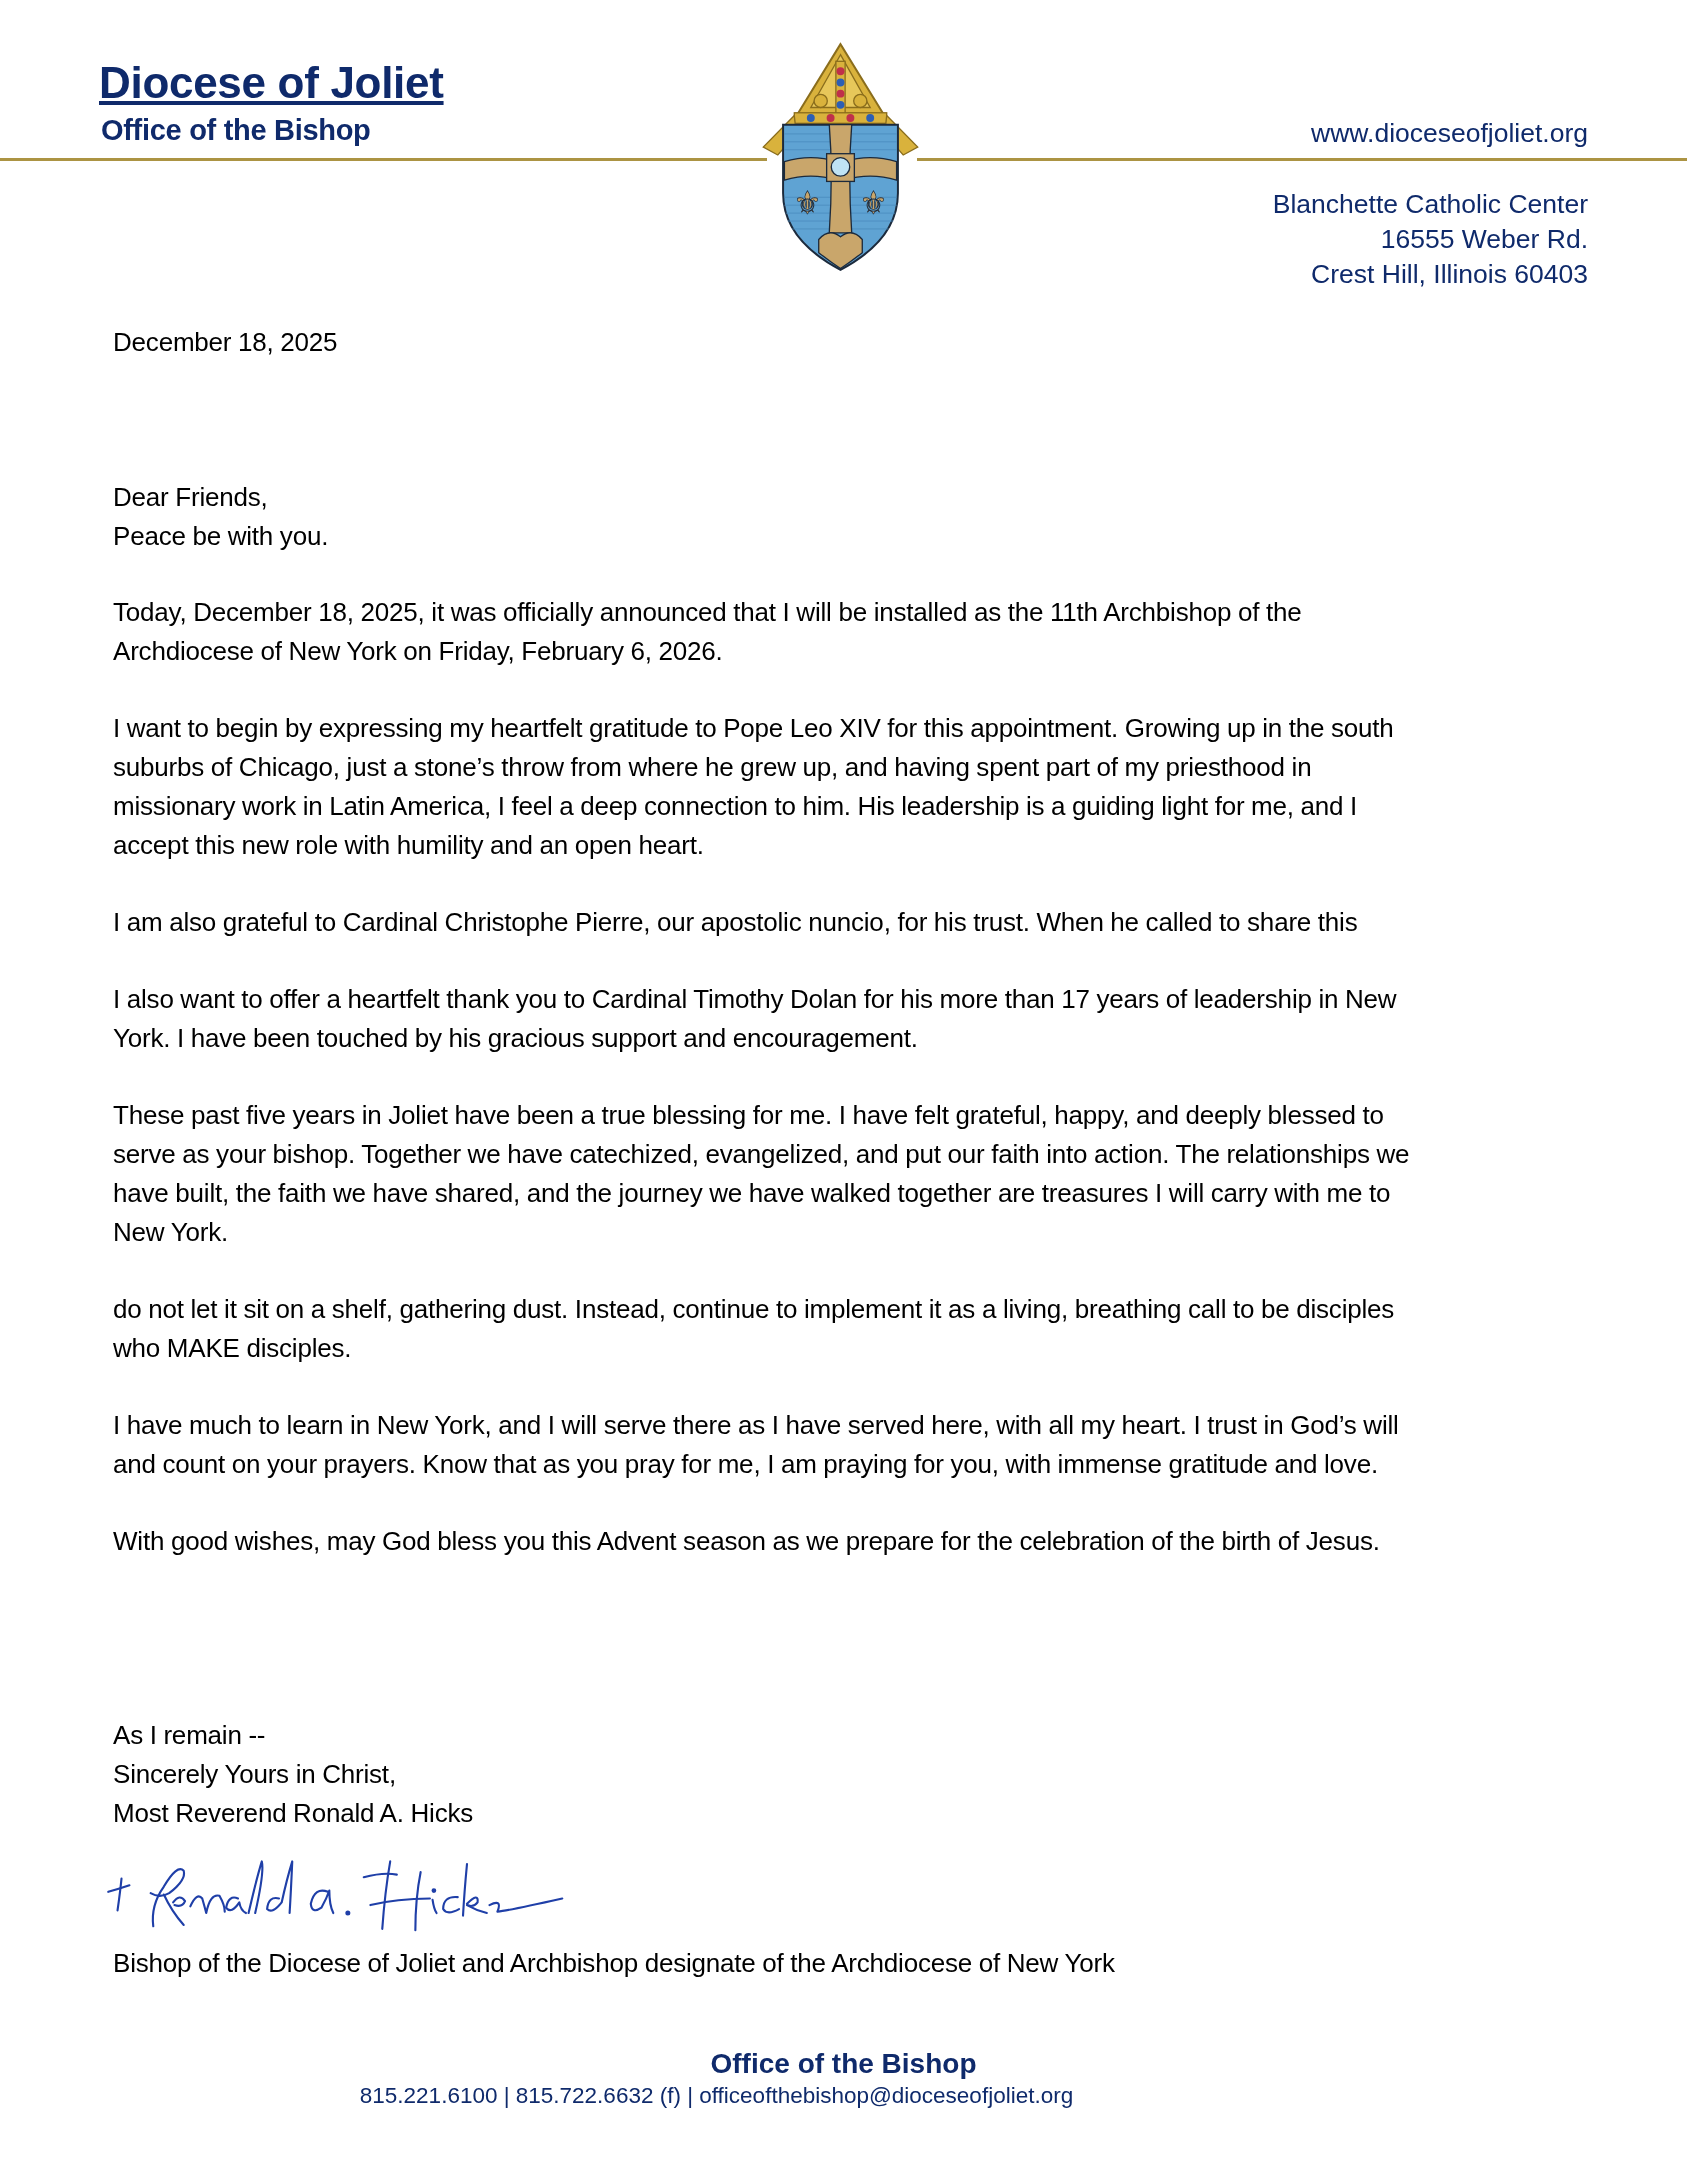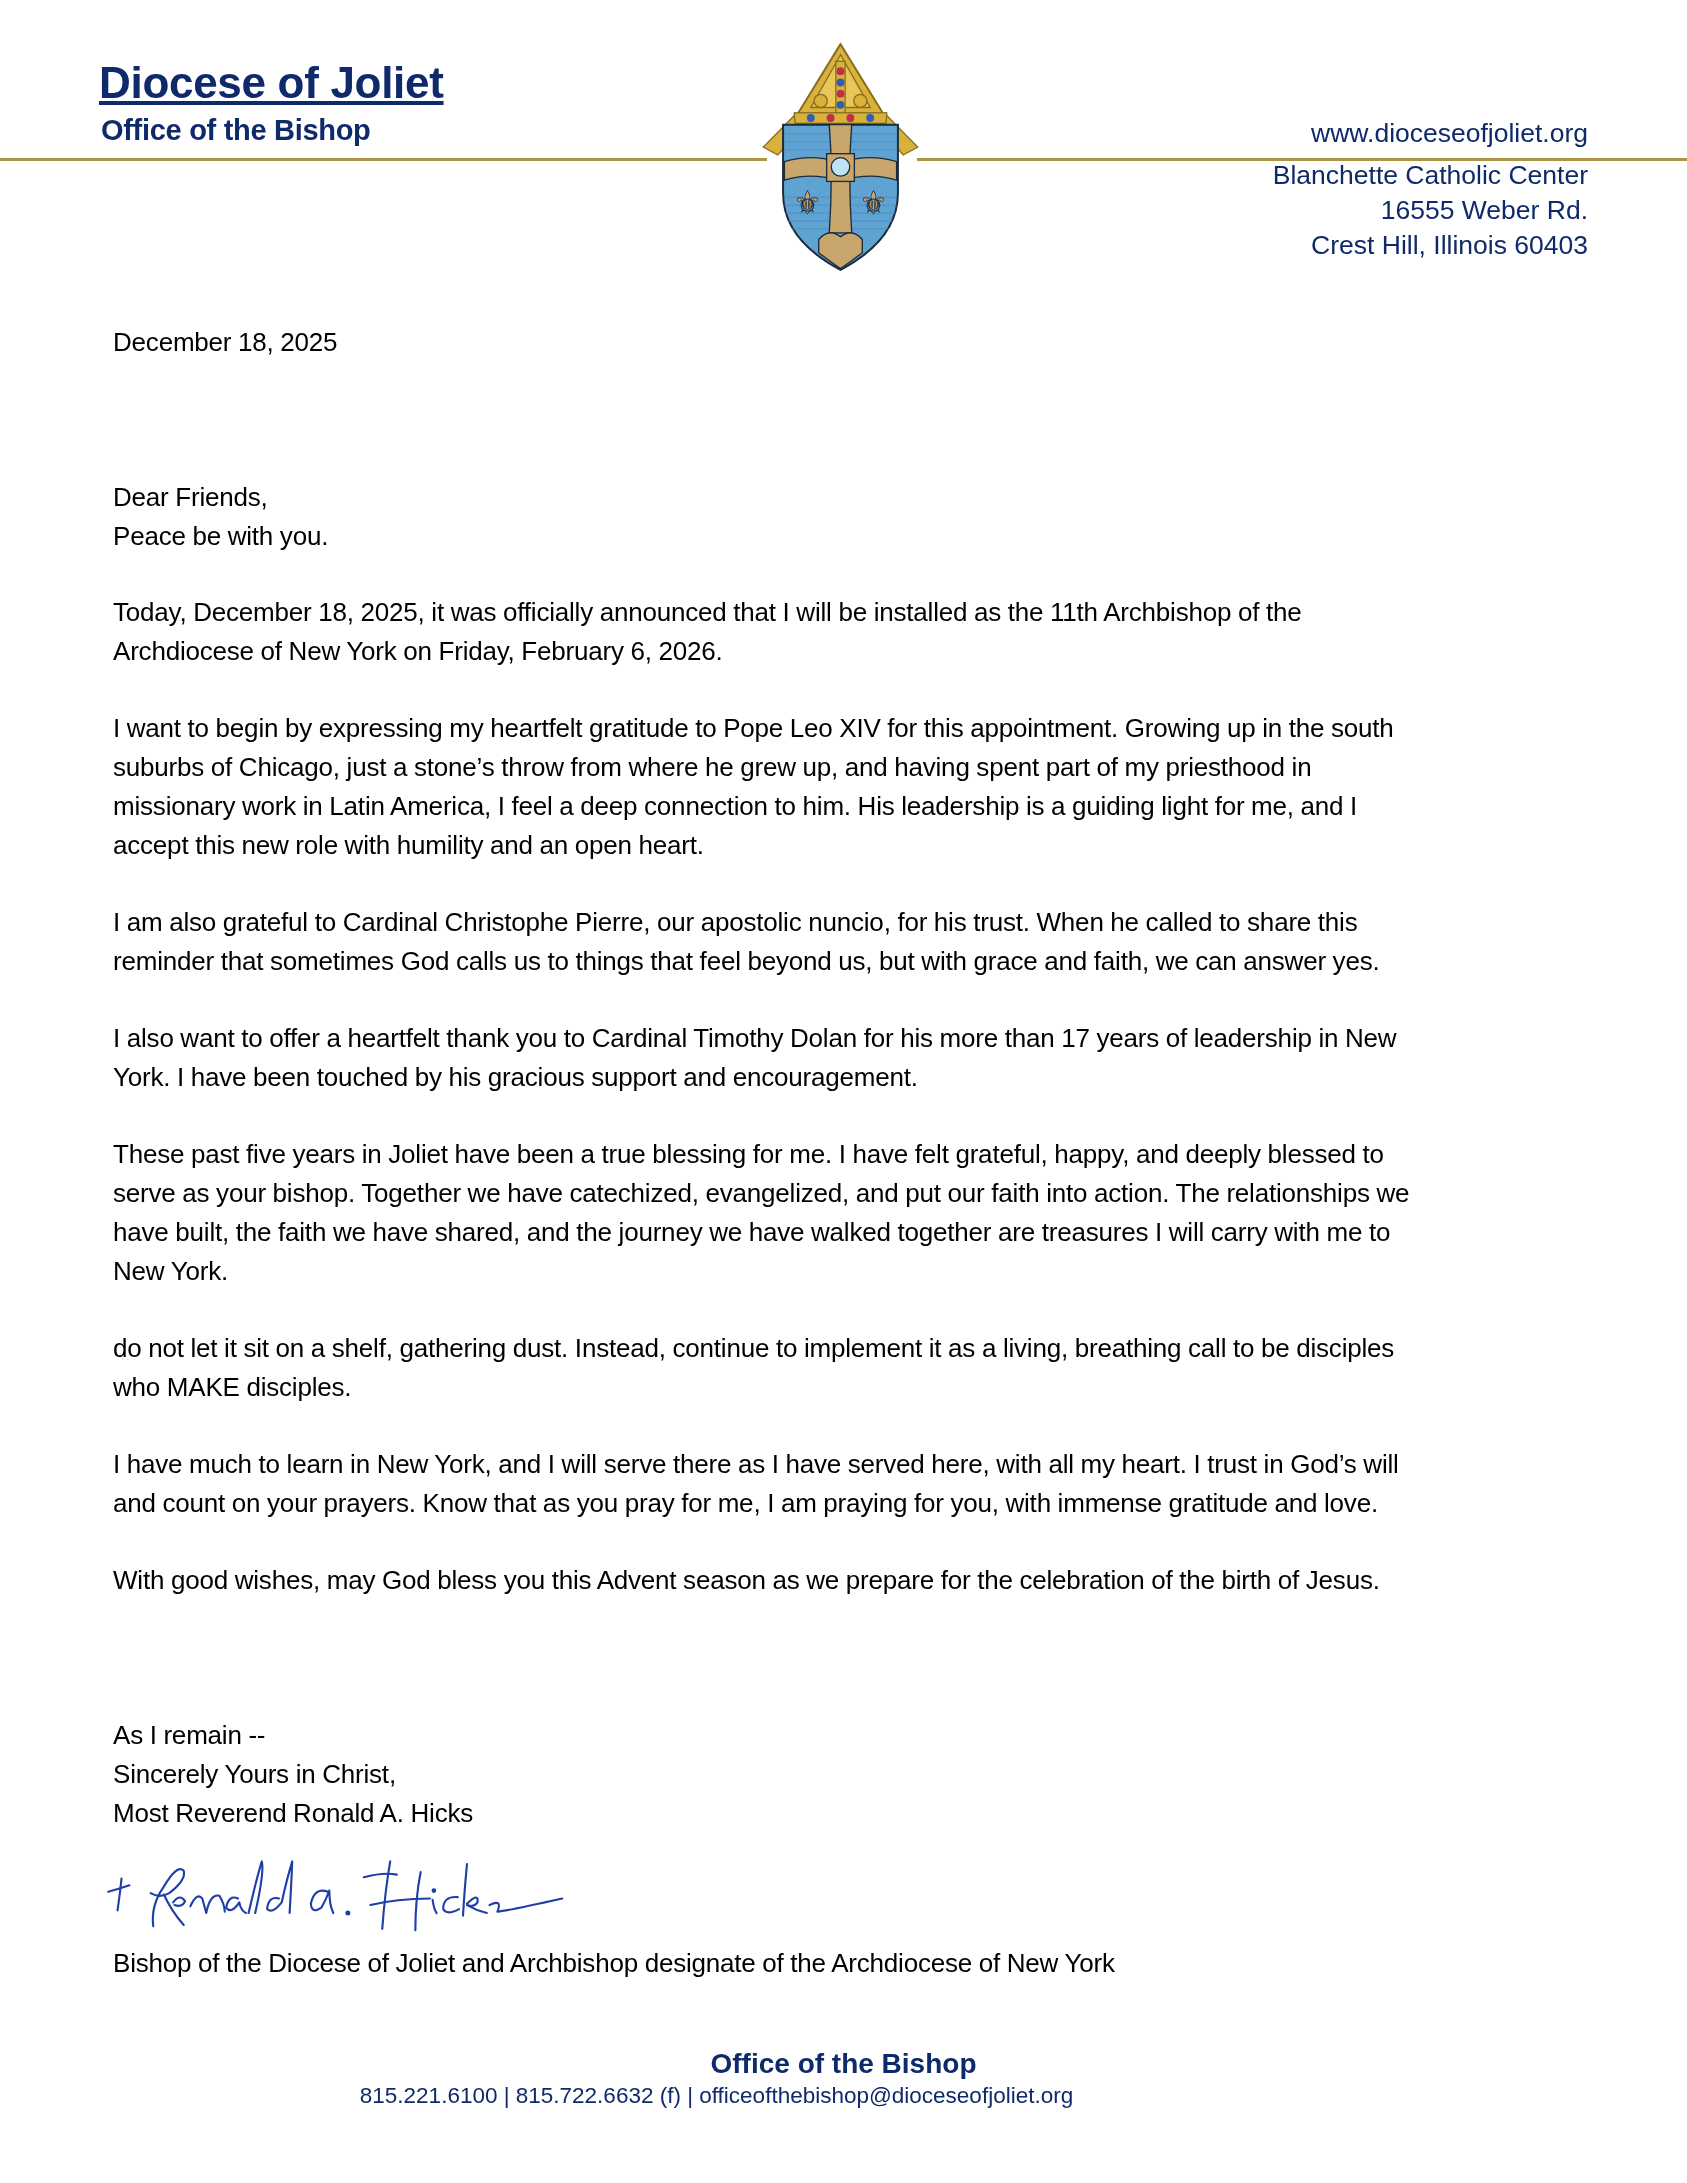--- a/index.html
+++ b/index.html
@@ -6,21 +6,21 @@
   body { width:1687px; height:2183px; position:relative; overflow:hidden;
          font-family:"Liberation Sans", sans-serif; color:#000; }
   .navy { color:#0f2a6b; }
   .abs { position:absolute; }
   .hdr-title { left:99px; top:61px; font-size:44px; font-weight:bold; letter-spacing:-0.3px; line-height:1;text-decoration:underline; }
   .hdr-sub { left:101px; top:116px; font-size:29px; font-weight:bold; letter-spacing:-0.3px; line-height:1; }
   .gold-line { height:3.3px; background:#ac9443; top:158px; }
   .gold-left { left:0; width:767px; }
   .gold-right { left:917px; width:770px; }
   .url { right:99px; top:120px; font-size:26.5px; line-height:1; text-align:right; }
-  .addr { right:99px; top:158px; font-size:26.5px; line-height:35px; text-align:right; }
+  .addr { right:99px; top:187px; font-size:26.5px; line-height:35px; text-align:right; }
   .addr div { white-space:nowrap; }
   .crest { left:758px; top:41px; width:165px; height:232px; }
   .body-text { left:113px; font-size:26px; line-height:39px; letter-spacing:-0.2px; word-spacing:-0.3px; }
   .body-text .line { white-space:nowrap; }
   .para { margin:0; }
   .date { top:323px; }
   .greet { top:478px; }
   .paragraphs { top:593px; }
   .paragraphs .para { margin-bottom:38px; }
   .closing { top:1716px; }
@@ -106,21 +106,20 @@
     <div class="line">Archdiocese of New York on Friday, February 6, 2026.</div>
   </div>
   <div class="para">
     <div class="line">I want to begin by expressing my heartfelt gratitude to Pope Leo XIV for this appointment. Growing up in the south</div>
     <div class="line">suburbs of Chicago, just a stone’s throw from where he grew up, and having spent part of my priesthood in</div>
     <div class="line">missionary work in Latin America, I feel a deep connection to him. His leadership is a guiding light for me, and I</div>
     <div class="line">accept this new role with humility and an open heart.</div>
   </div>
   <div class="para">
     <div class="line">I am also grateful to Cardinal Christophe Pierre, our apostolic nuncio, for his trust. When he called to share this</div>
-    <div class="line">reminder that sometimes God calls us to things that feel beyond us, but with grace and faith, we can answer yes.</div>
   </div>
   <div class="para">
     <div class="line">I also want to offer a heartfelt thank you to Cardinal Timothy Dolan for his more than 17 years of leadership in New</div>
     <div class="line">York. I have been touched by his gracious support and encouragement.</div>
   </div>
   <div class="para">
     <div class="line">These past five years in Joliet have been a true blessing for me. I have felt grateful, happy, and deeply blessed to</div>
     <div class="line">serve as your bishop. Together we have catechized, evangelized, and put our faith into action. The relationships we</div>
     <div class="line">have built, the faith we have shared, and the journey we have walked together are treasures I will carry with me to</div>
     <div class="line">New York.</div>

